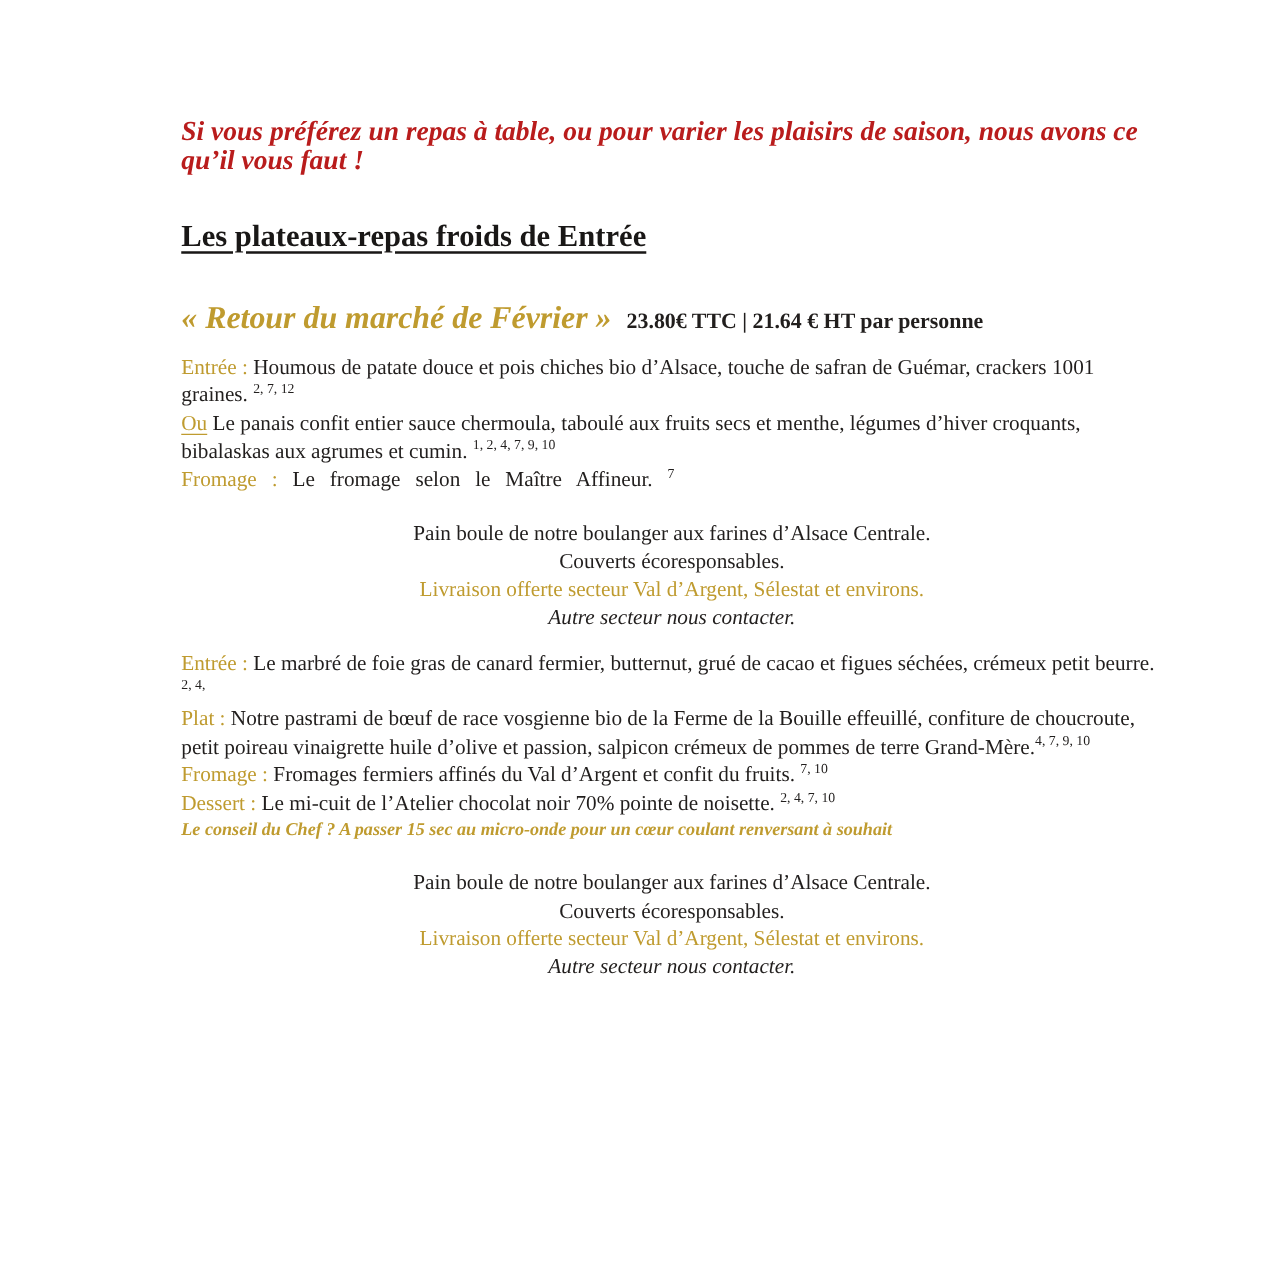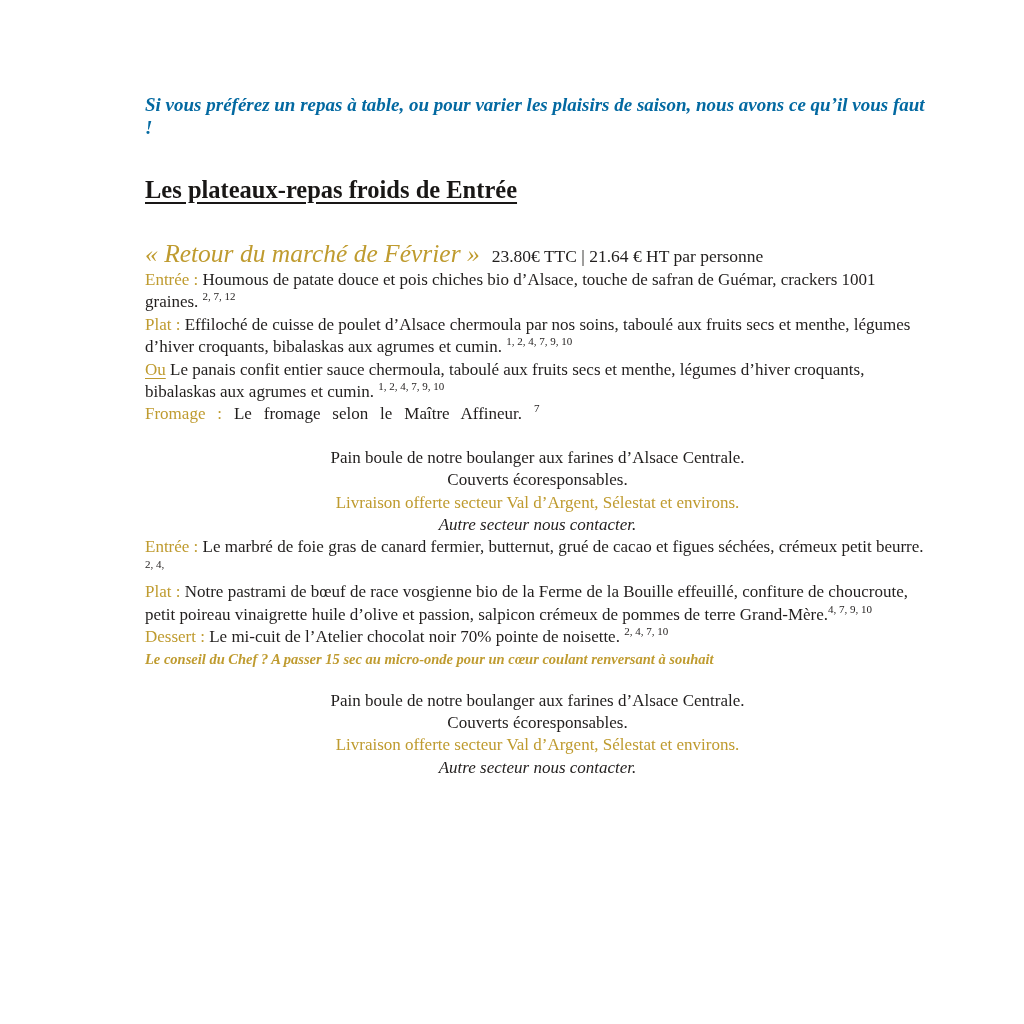--- a/index.html
+++ b/index.html
@@ -9,47 +9,47 @@
     height: 1024px;
     background: #ffffff;
     box-sizing: border-box;
     padding: 93px 94px 0 145px;
     font-family: "Liberation Serif", "DejaVu Serif", serif;
     color: #211e1d;
     overflow: hidden;
   }
   .intro {
     margin: 0;
-    font-size: 19px;
+    font-size: 22px;
     line-height: 23px;
     font-style: italic;
     font-weight: bold;
-    color: #0369a1;
+    color: #b91c1c;
     font-family: Liberation Serif, serif;
   }
   .heading {
     margin: 36px 0 0 0;
     font-size: 24.5px;
     line-height: 30px;
     font-weight: bold;
     color: #191716;
   }
   .heading span { text-decoration: underline; text-decoration-thickness: 1.5px; text-underline-offset: 4px; }
-  .section-title { margin: 34px 0 0 0; font-weight: normal; }
+  .section-title { margin: 34px 0 0 0; font-weight: bold; }
   .title-gold {
     font-size: 25.5px;
     font-style: italic;
     color: #bf9b2f;
   }
   .title-price {
     font-size: 17.5px;
     color: #211e1d;
     margin-left: 6px;
   }
-  .items { }
+  .items { margin-top: 14px; }
   .row { margin: 0; font-size: 17px; line-height: 22.4px; }
   .label { color: #bf9b2f; }
   .label.ou { text-decoration: underline; text-decoration-color: #bf9b2f; text-underline-offset: 3px; }
   .row.wide { word-spacing: 0.45em; }
   sup.sup { font-size: 11px; line-height: 0; }
   .chef-note {
     margin: 1px 0 0 0;
     font-size: 14.5px;
     line-height: 19px;
     font-style: italic;
@@ -75,25 +75,20 @@
       <span class="title-gold">« Retour du marché de Février »</span>
       <span class="title-price">23.80€ TTC | 21.64 € HT par personne</span>
     </h2>
     <div class="items">
       <p class="row">
         <span class="label">Entrée :</span>
         <span>Houmous de patate douce et pois chiches bio d’Alsace, touche de safran de Guémar, crackers 1001 graines.</span>
         <sup class="sup">2, 7, 12</sup>
       </p>
       <p class="row">
-        <span class="label">Plat :</span>
-        <span>Effiloché de cuisse de poulet d’Alsace chermoula par nos soins, taboulé aux fruits secs et menthe, légumes d’hiver croquants, bibalaskas aux agrumes et cumin.</span>
-        <sup class="sup">1, 2, 4, 7, 9, 10</sup>
-      </p>
-      <p class="row">
         <span class="label ou">Ou</span>
         <span>Le panais confit entier sauce chermoula, taboulé aux fruits secs et menthe, légumes d’hiver croquants, bibalaskas aux agrumes et cumin.</span>
         <sup class="sup">1, 2, 4, 7, 9, 10</sup>
       </p>
       <p class="row wide">
         <span class="label">Fromage :</span>
         <span>Le fromage selon le Maître Affineur.</span>
         <sup class="sup">7</sup>
       </p>
     </div>
@@ -110,20 +105,25 @@
       <p class="row">
         <span class="label">Entrée :</span>
         <span>Le marbré de foie gras de canard fermier, butternut, grué de cacao et figues séchées, crémeux petit beurre.</span>
         <sup class="sup">2, 4,</sup>
       </p>
       <p class="row">
         <span class="label">Plat :</span>
         <span>Notre pastrami de bœuf de race vosgienne bio de la Ferme de la Bouille effeuillé, confiture de choucroute, petit poireau vinaigrette huile d’olive et passion, salpicon crémeux de pommes de terre Grand-Mère.</span><sup class="sup">4, 7, 9, 10</sup>
       </p>
       <p class="row">
+        <span class="label">Fromage :</span>
+        <span>Fromages fermiers affinés du Val d’Argent et confit du fruits.</span>
+        <sup class="sup">7, 10</sup>
+      </p>
+      <p class="row">
         <span class="label">Dessert :</span>
         <span>Le mi-cuit de l’Atelier chocolat noir 70% pointe de noisette.</span>
         <sup class="sup">2, 4, 7, 10</sup>
       </p>
       <p class="chef-note">Le conseil du Chef ? A passer 15 sec au micro-onde pour un cœur coulant renversant à souhait</p>
     </div>
     <div class="footer">
       <p>Pain boule de notre boulanger aux farines d’Alsace Centrale.</p>
       <p>Couverts écoresponsables.</p>
       <p class="gold">Livraison offerte secteur Val d’Argent, Sélestat et environs.</p>

